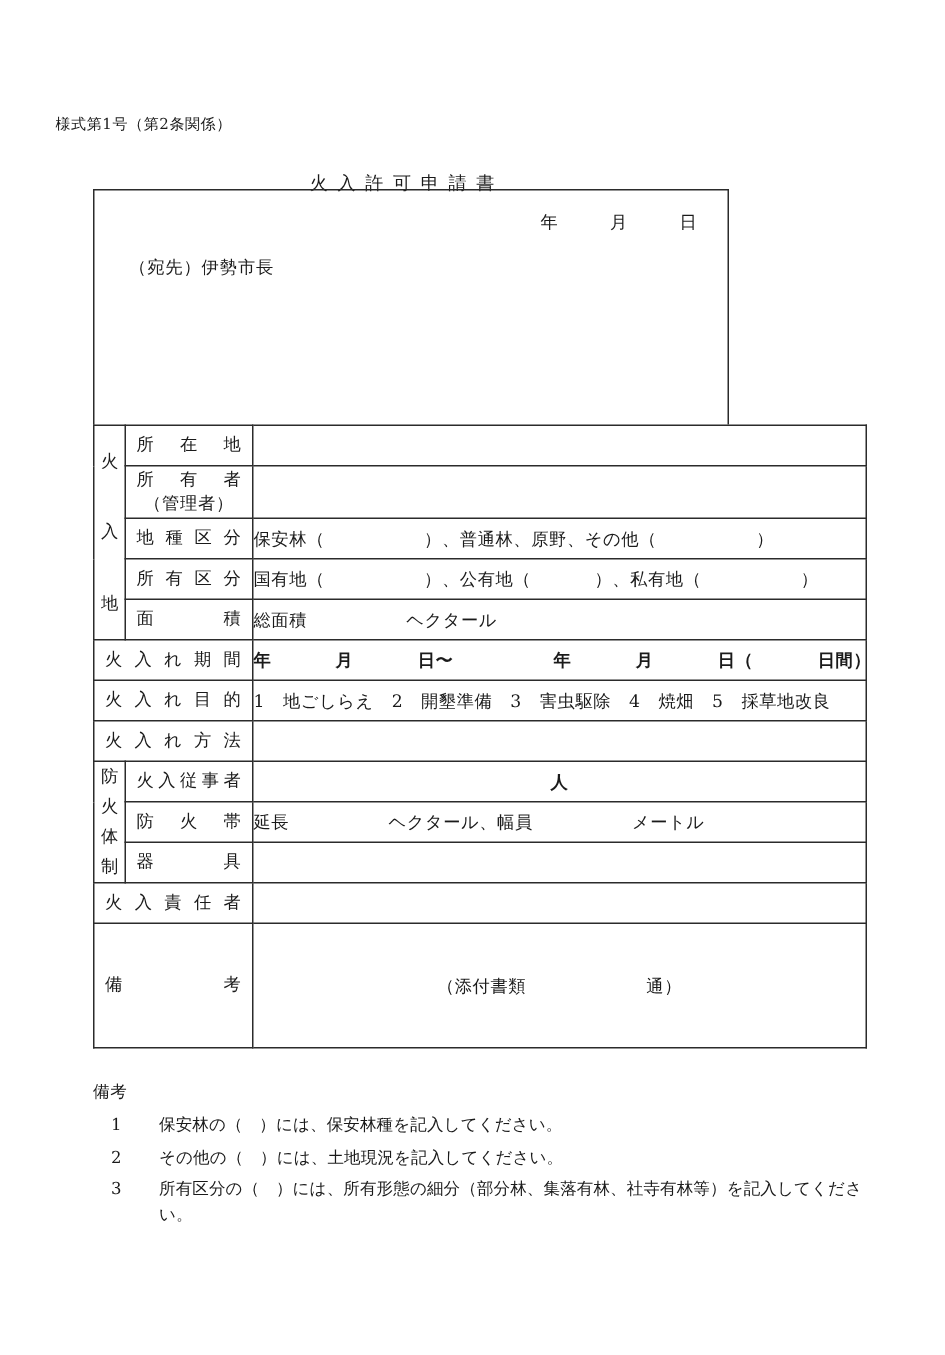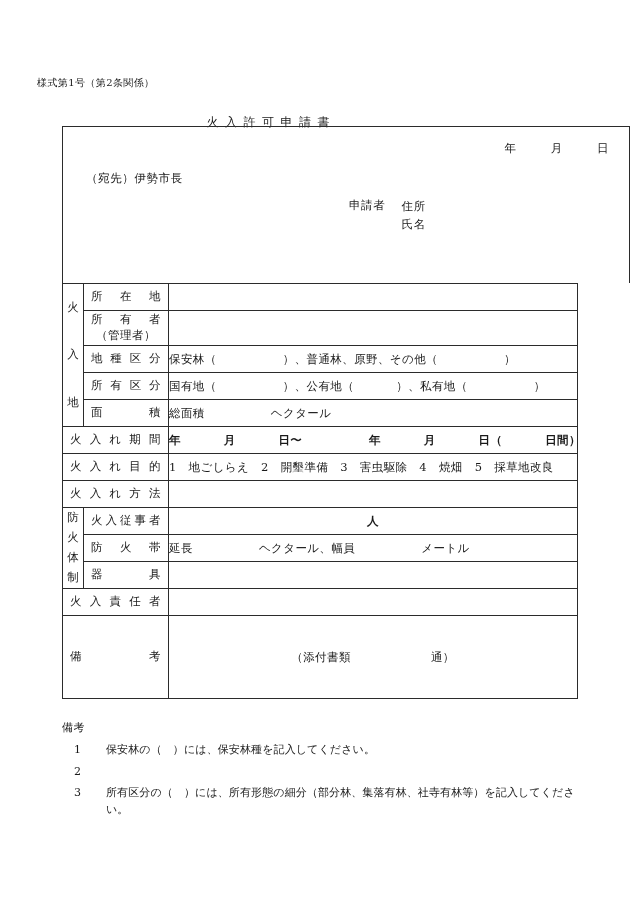--- a/index.html
+++ b/index.html
@@ -36,21 +36,21 @@
     text-indent: 6.5px;
     white-space: nowrap;
     margin-top: 16px;
   }
 
   
   .topbox {
     position: absolute;
     left: 62px;
     top: 126px;
-    width: 568px;
+    width: 424px;
     height: 157px;
     border: 1px solid #2b2b2b;
     border-bottom: none;
     box-sizing: border-box;
   }
   .date-line {
     position: absolute;
     right: 20px;
     top: 14px;
     font-size: 11.5px;
@@ -207,27 +207,20 @@
   <div class="date-line">
     <span>年</span>
     <span class="date-gap"></span>
     <span>月</span>
     <span class="date-gap"></span>
     <span>日</span>
   </div>
 
   <div class="addressee">（宛先）伊勢市長</div>
 
-  <div class="applicant">
-    <span class="applicant-label">申請者</span>
-    <span class="applicant-fields">
-      <div>住所</div>
-      <div>氏名</div>
-    </span>
-  </div>
 
 </div>
 
 <table class="form">
   <colgroup>
     <col style="width:21px">
     <col style="width:85px">
     <col>
   </colgroup>
   <tbody>
@@ -447,18 +440,19 @@
 
 <div class="notes">
   <div class="notes-title">備考</div>
 
   <div class="note-item">
     <span class="note-num">1</span>
     <span class="note-text">保安林の（　）には、保安林種を記入してください。</span>
   </div>
   <div class="note-item">
     <span class="note-num">2</span>
+    <span class="note-text">その他の（　）には、土地現況を記入してください。</span>
   </div>
   <div class="note-item">
     <span class="note-num">3</span>
     <span class="note-text">所有区分の（　）には、所有形態の細分（部分林、集落有林、社寺有林等）を記入してください。</span>
   </div>
 </div>
 
 </body></html>

